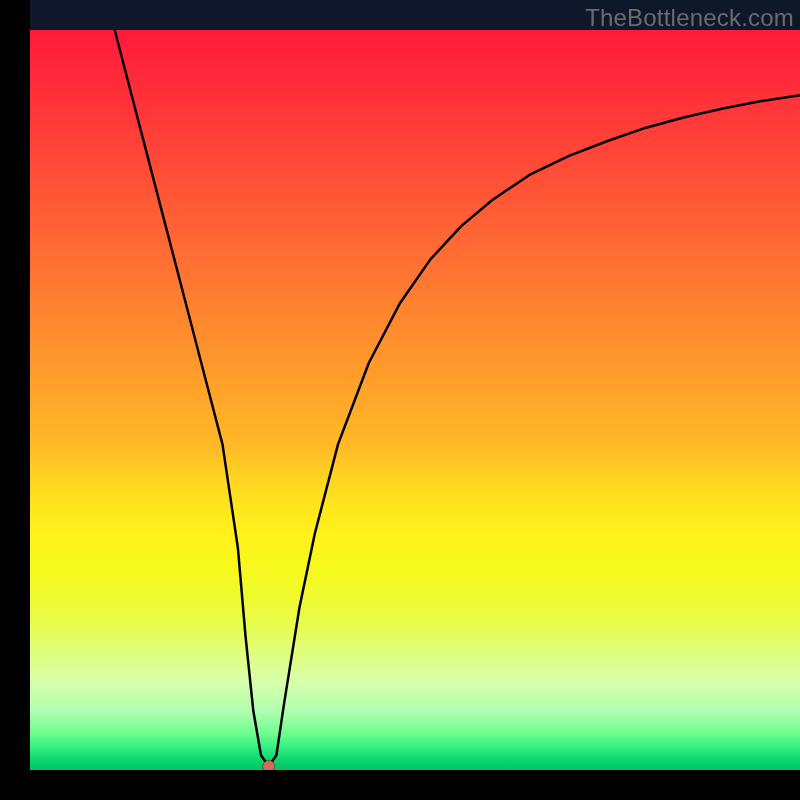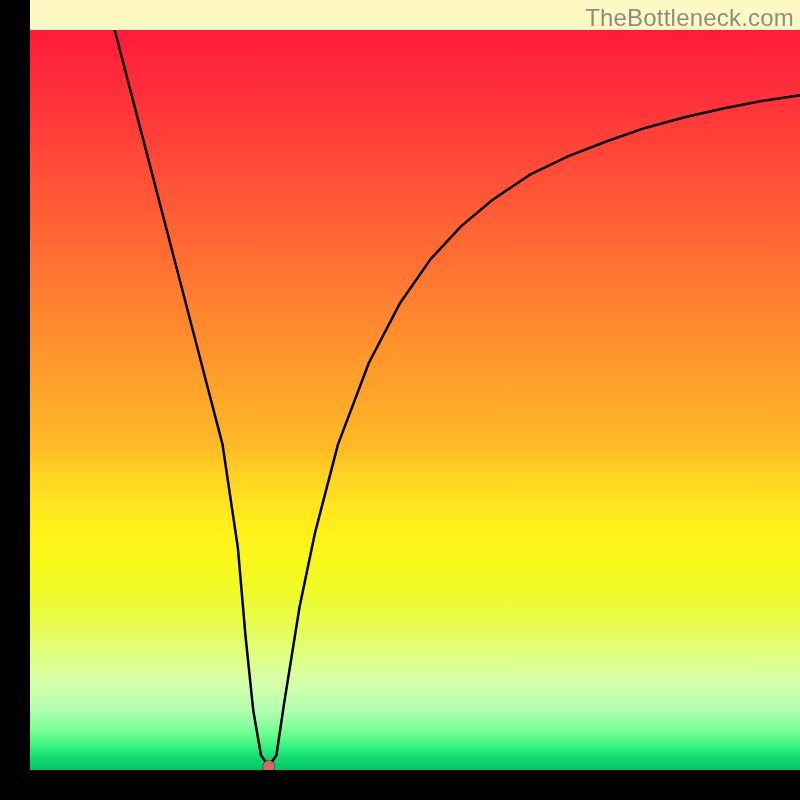--- a/index.html
+++ b/index.html
@@ -5,21 +5,21 @@
   * { margin: 0; padding: 0; box-sizing: border-box; }
   html, body { width: 800px; height: 800px; overflow: hidden; }
   body { background: #000; position: relative; font-family: Arial, sans-serif; }
 
   .frame {
     position: absolute;
     left: 30px;
     top: 0;
     width: 770px;
     height: 770px;
-    background: #fef9c3;
+    background: #0f172a;
   }
 
   .plot-area {
     position: absolute;
     left: 0;
     top: 30px;
     width: 770px;
     height: 740px;
     overflow: hidden;
   }

